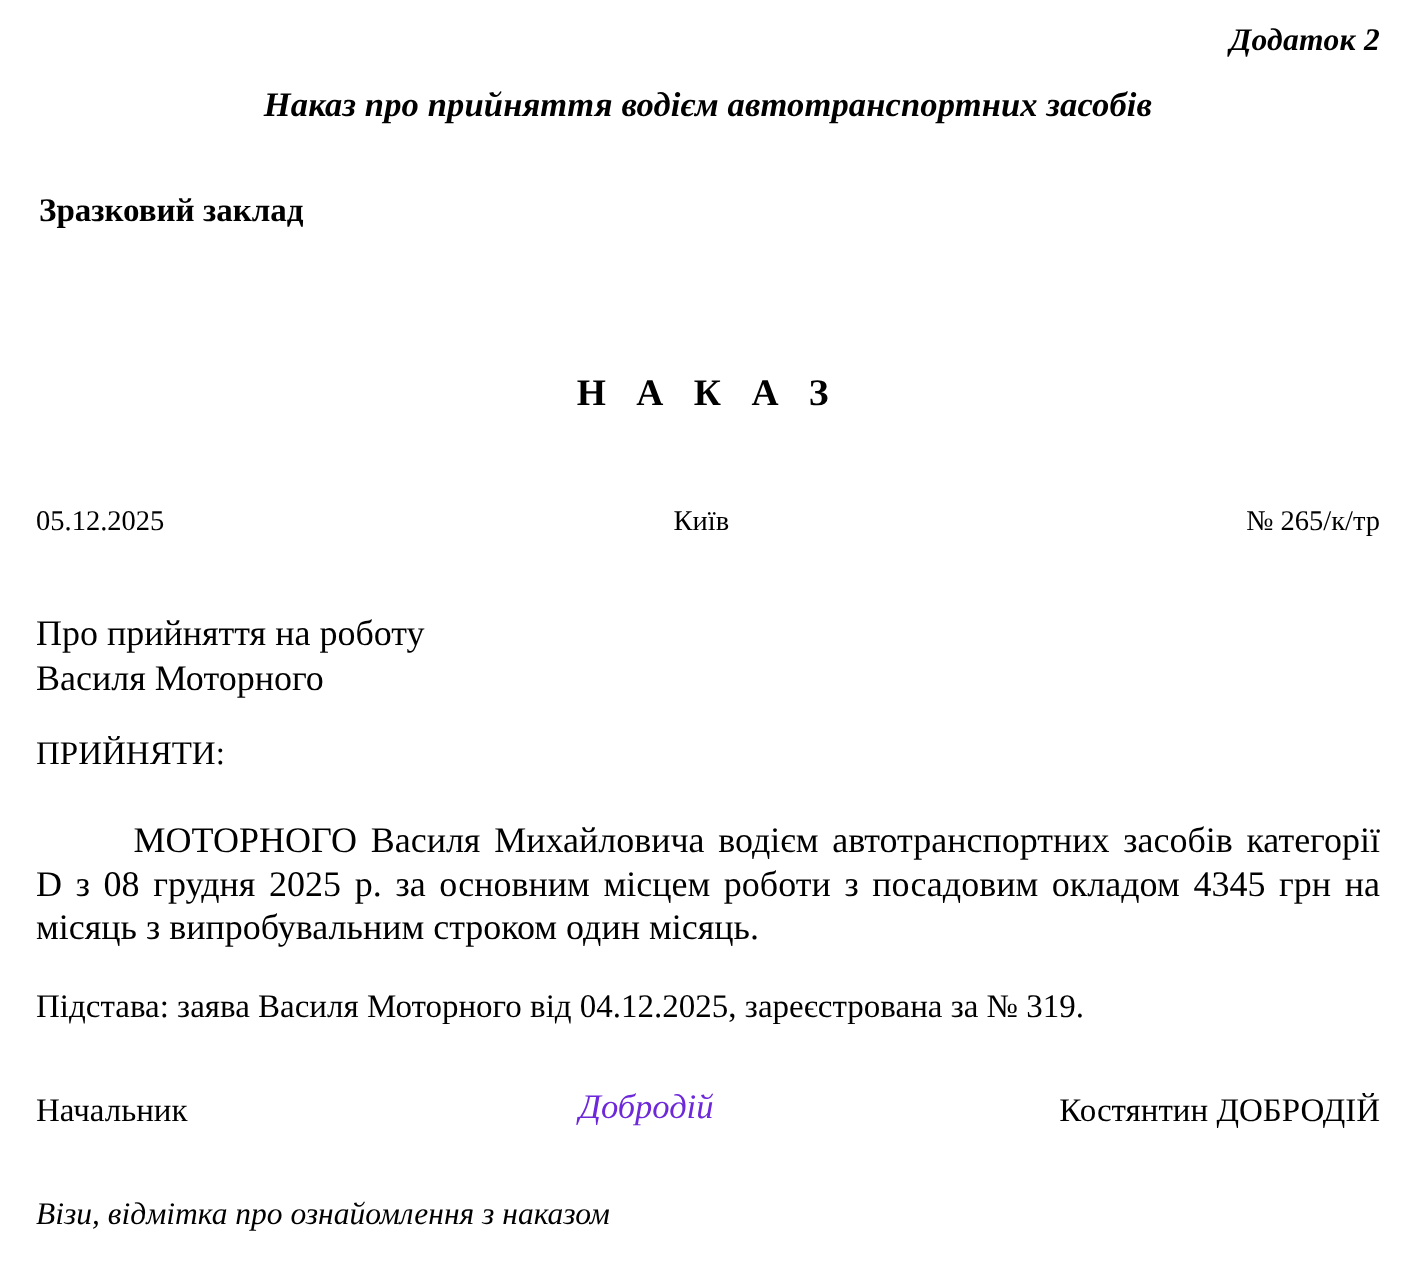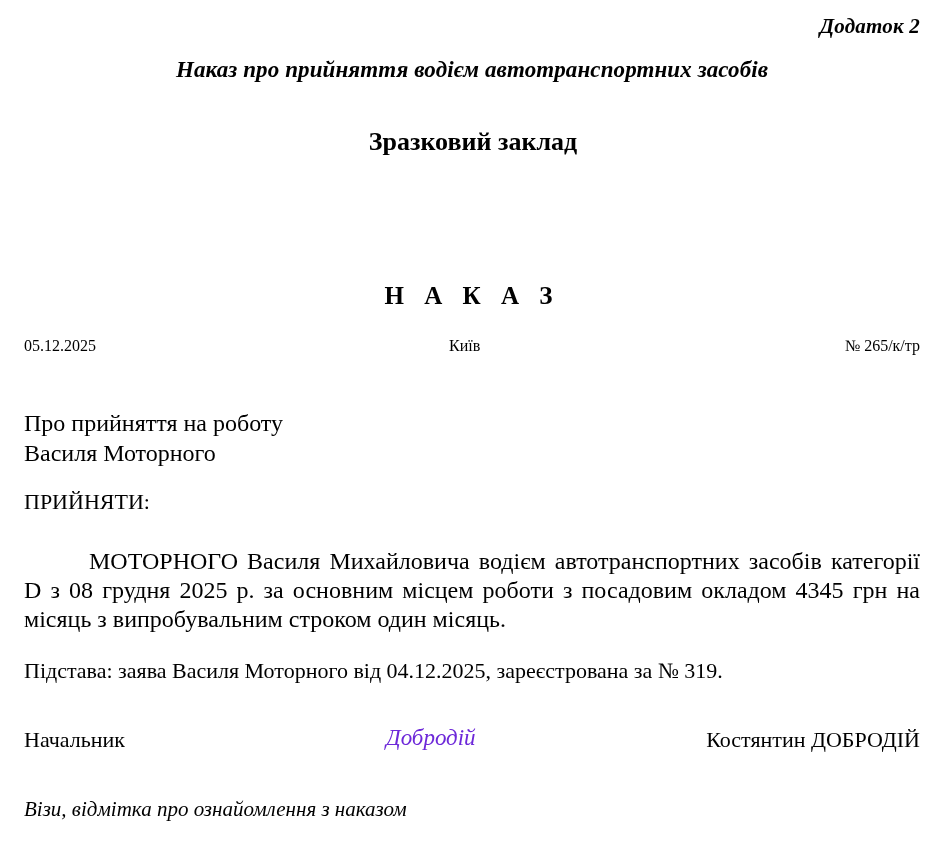--- a/index.html
+++ b/index.html
@@ -48,50 +48,50 @@
     font-weight: bold;
     font-style: italic;
     letter-spacing: 0.1px;
   }
 
   .org-name {
     position: absolute;
     top: 127px;
     left: 26px;
     right: 24px;
-    text-align: center;
-    font-size: 26px;
+    text-align: left;
+    font-size: 22px;
     font-weight: bold;
   }
 
   .edrpou {
     position: absolute;
     top: 198px;
     right: 24px;
     font-size: 22px;
   }
 
   .order-word {
     position: absolute;
-    top: 282px;
+    top: 249px;
     left: 24px;
     right: 24px;
     text-align: center;
     font-size: 25px;
     font-weight: bold;
     letter-spacing: 7px;
   }
 
   .meta-row {
     position: absolute;
     top: 337px;
     left: 24px;
     right: 24px;
     height: 28px;
-    font-size: 16px;
+    font-size: 19px;
   }
   .meta-date  { position: absolute; left: 0;   top: 0; }
   .meta-place { position: absolute; left: 425px; top: 0; }
   .meta-num   { position: absolute; right: 0;  top: 0; }
 
   .subject {
     position: absolute;
     top: 408px;
     left: 24px;
     font-size: 24px;

